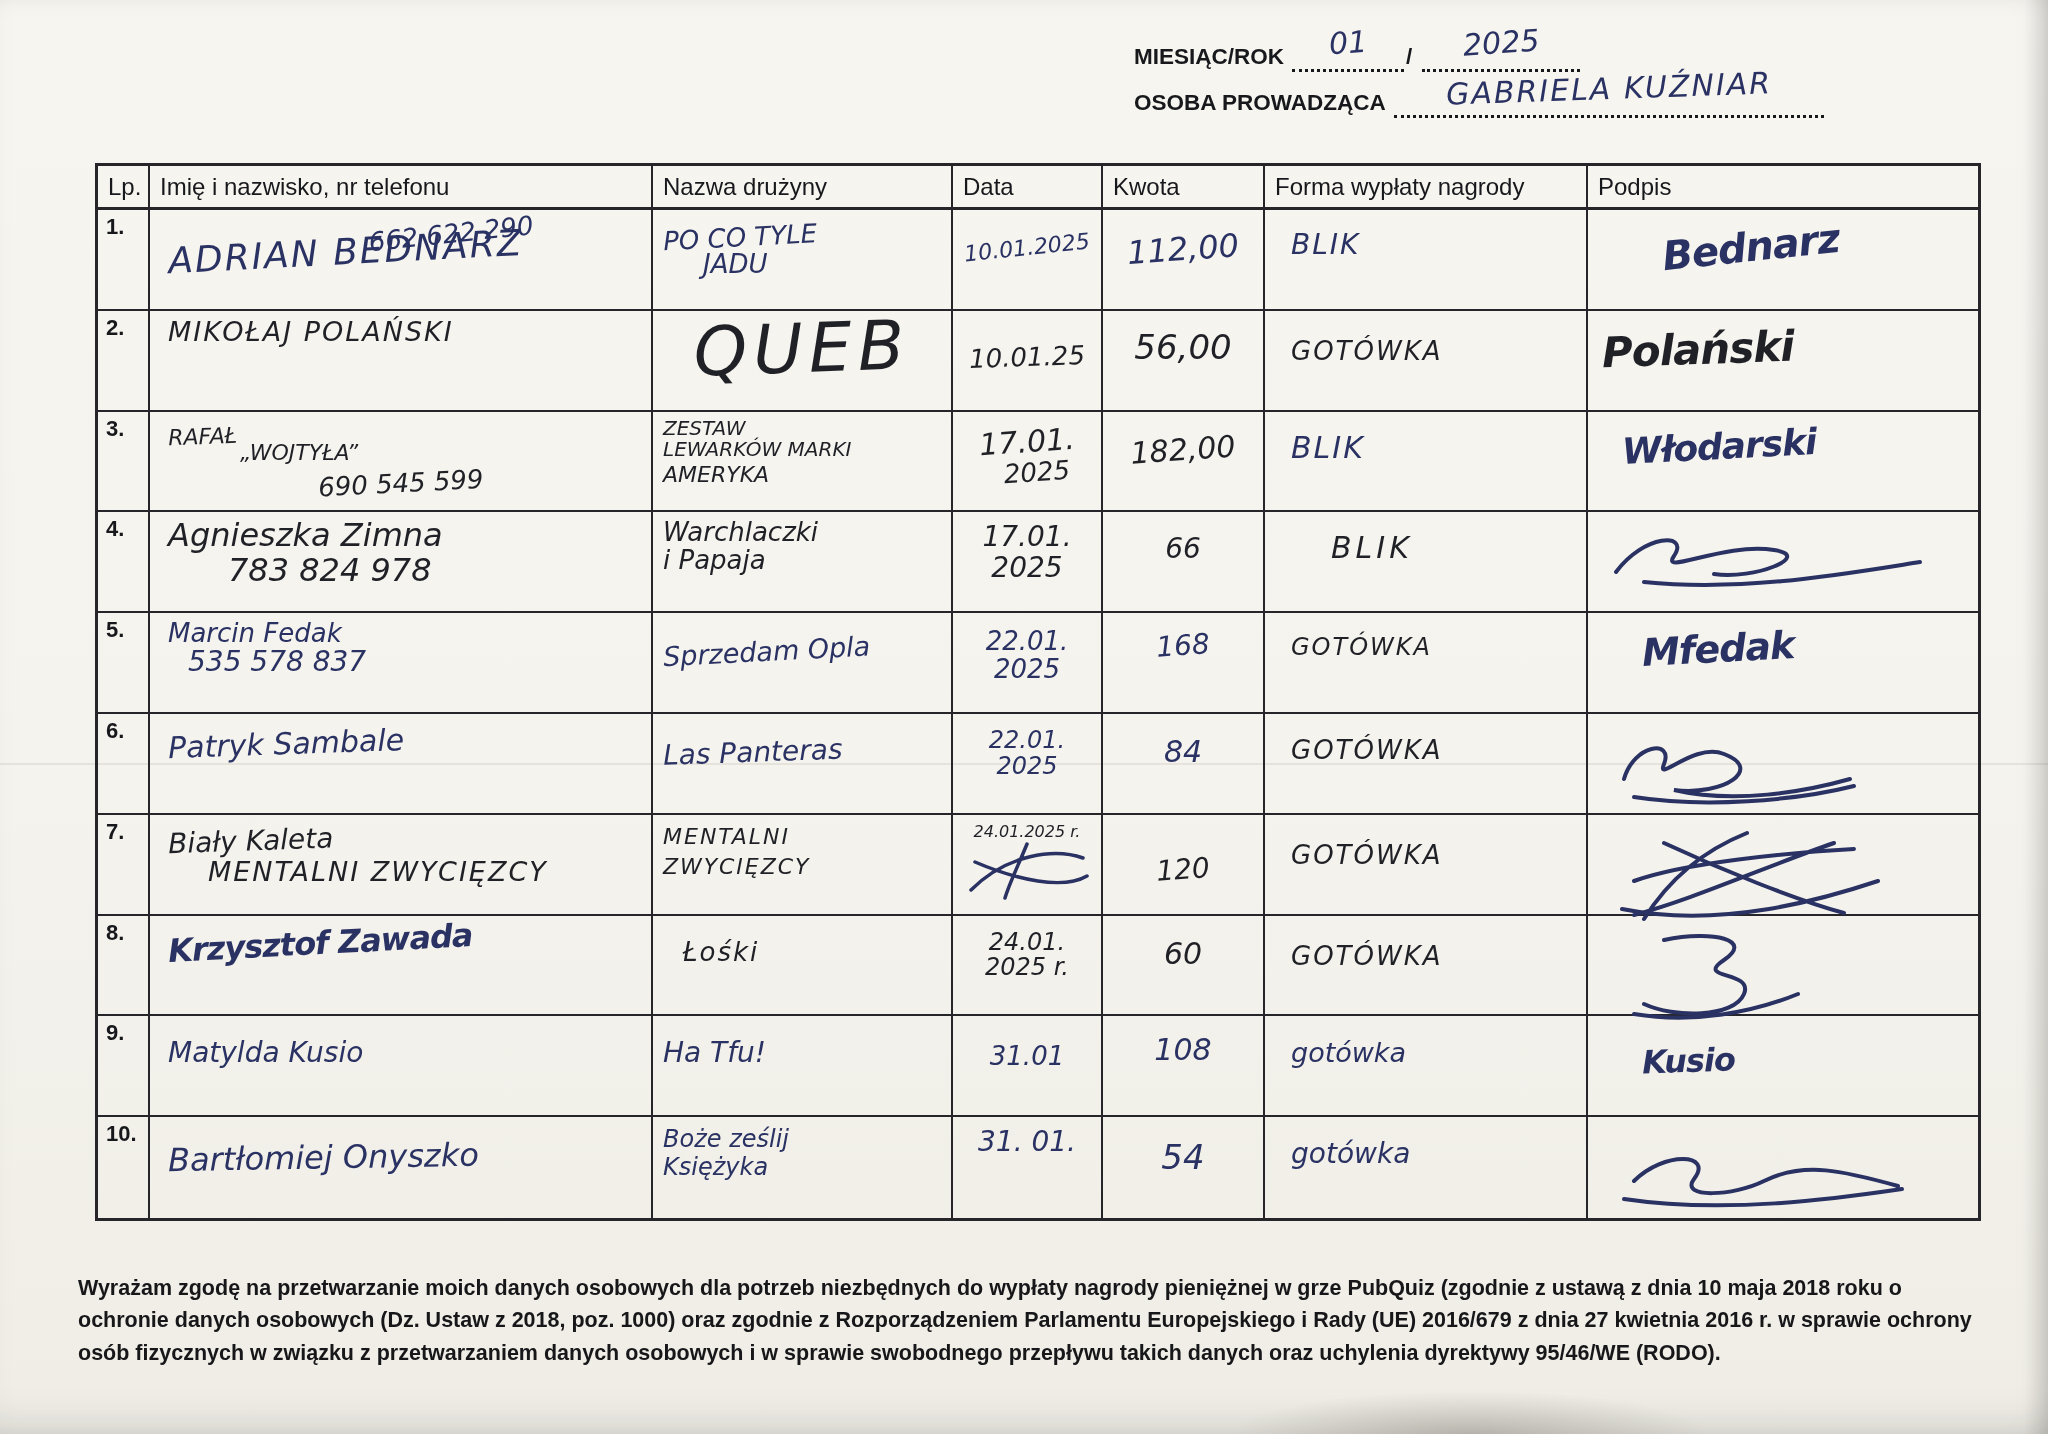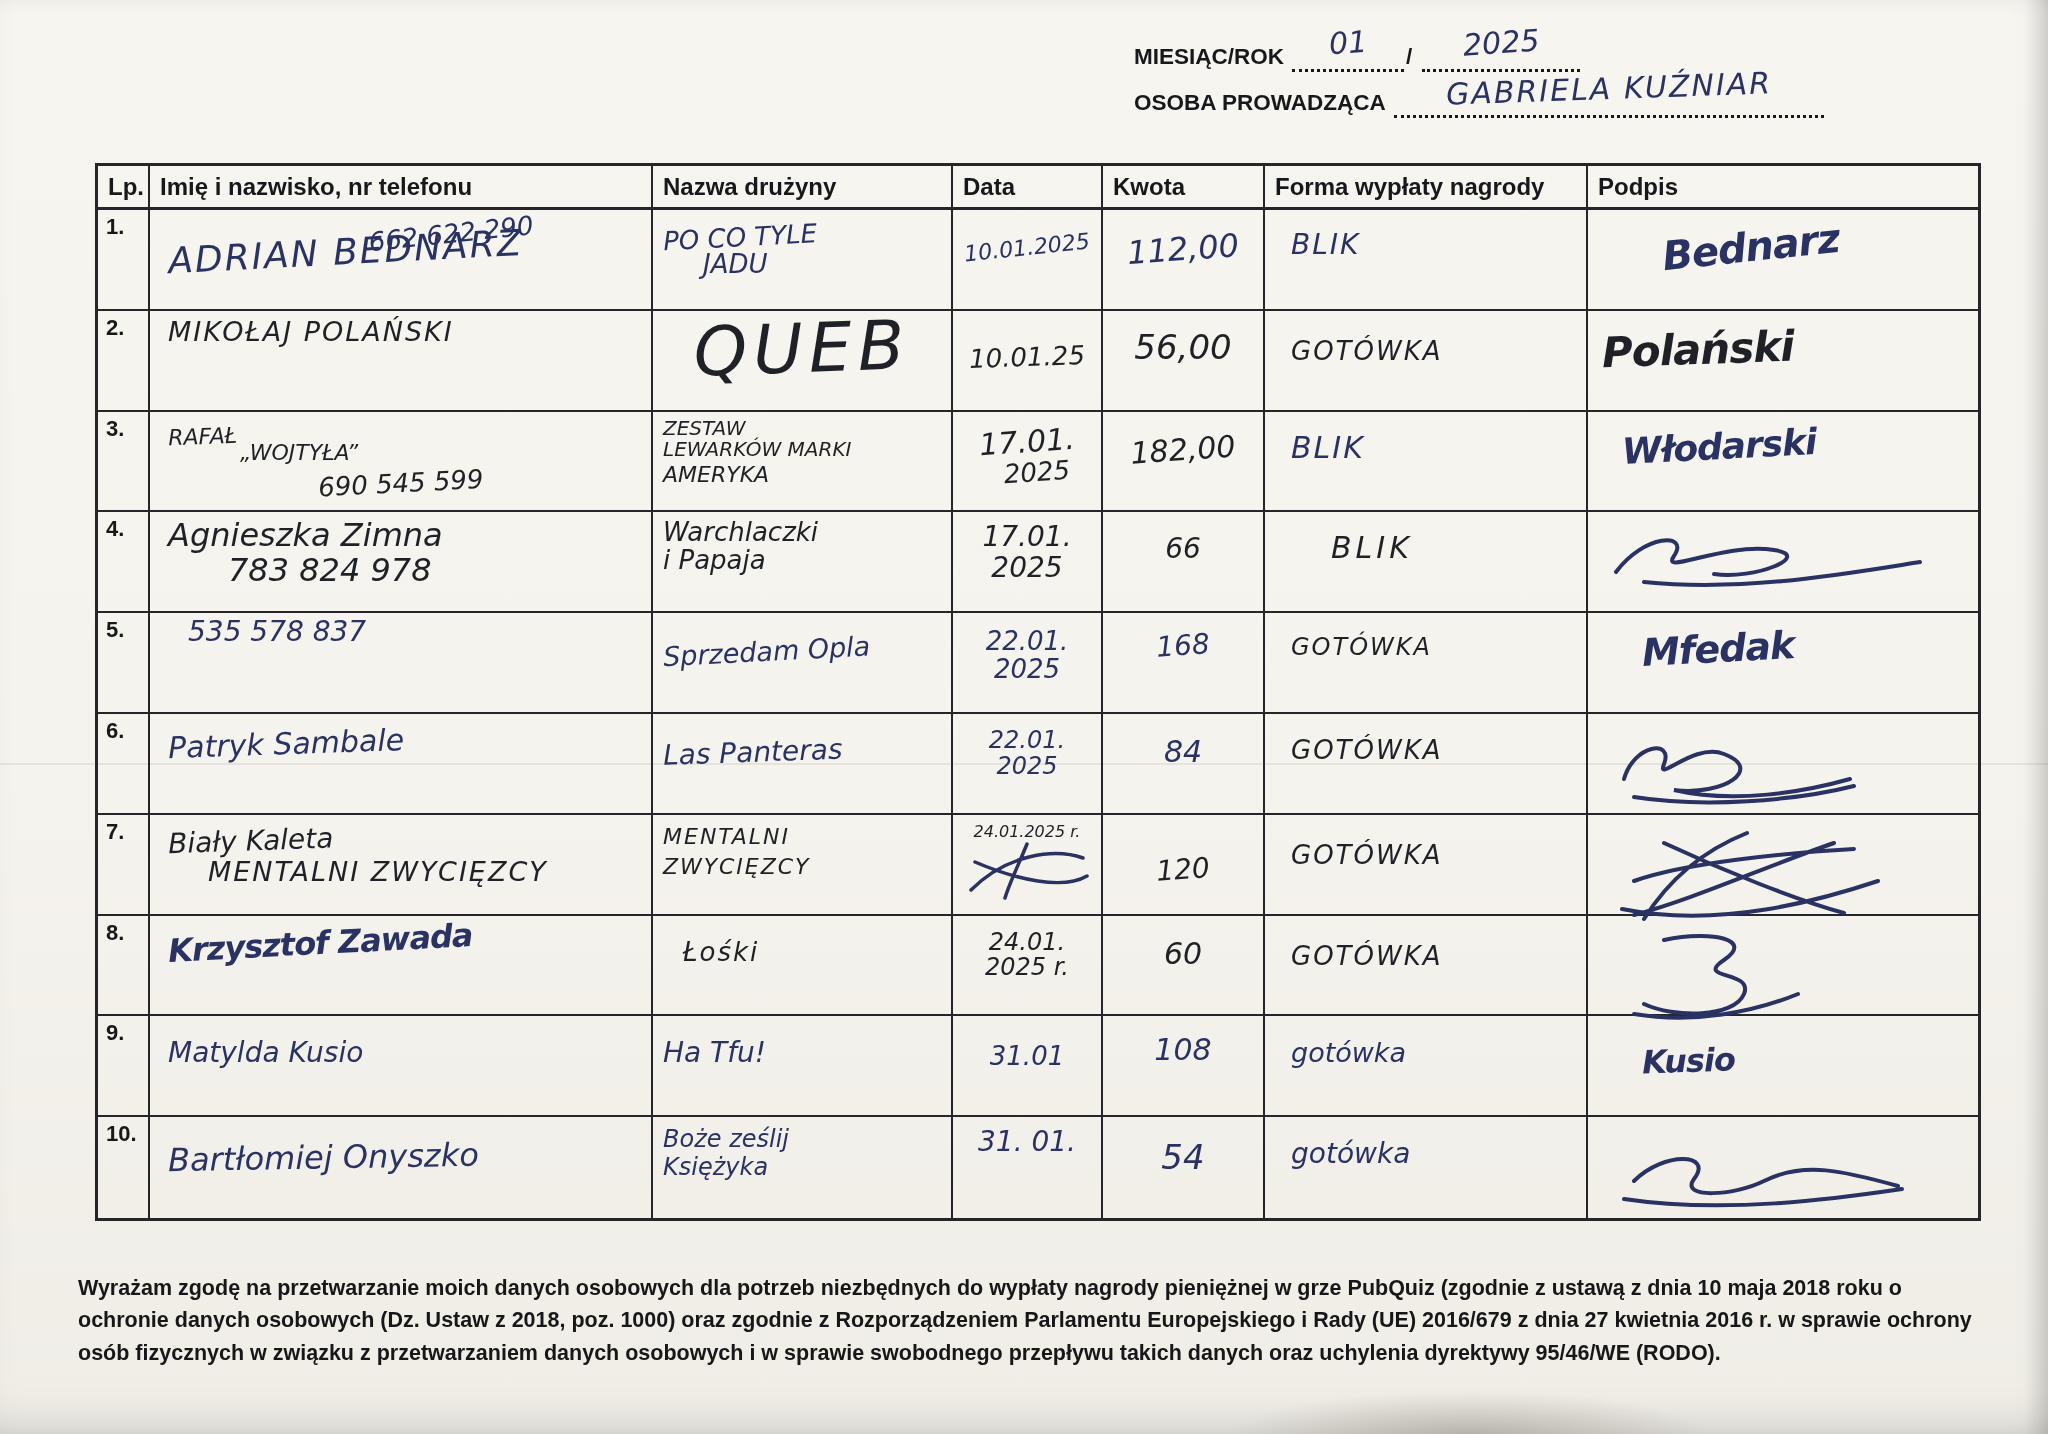--- a/index.html
+++ b/index.html
@@ -33,21 +33,21 @@
   .mtm12{margin-top:-12px}.mt2{margin-top:2px}.mt6{margin-top:6px}.mt12{margin-top:2px}.mt18{margin-top:18px}.mt24{margin-top:24px}
   .ls2{letter-spacing:2px}.ls4{letter-spacing:4px}
   .hwv{position:relative;top:-4px;font-family:"DejaVu Sans",sans-serif;font-style:italic;font-weight:500;color:#2a3263;display:inline-block;}
 
   
   .tbl{position:absolute;left:95px;top:163px;display:grid;
        grid-template-columns:52px 503px 300px 150px 162px 323px 390px;
        grid-template-rows:44px repeat(10,100.8px);
        border:3px solid #26262a;background:transparent;}
   .tr{display:contents;}
-  .th{font-size:24px;font-weight:700;padding:7px 10px 0 10px;border-right:2px solid #26262a;border-bottom:3px solid #26262a;color:#17181c;}
+  .th{font-size:24px;font-weight:400;padding:7px 10px 0 10px;border-right:2px solid #26262a;border-bottom:3px solid #26262a;color:#17181c;}
   .td{position:relative;border-right:2px solid #26262a;border-bottom:2px solid #26262a;padding:4px 10px;overflow:hidden;}
   .tr .th:nth-child(7), .tr .td:nth-child(7){border-right:none;overflow:visible;}
   .tr:last-child .td{border-bottom:none;}
   .lp-cell{padding:4px 0 0 8px;font-weight:700;font-size:22px;color:#17181c;}
   .name-cell{padding-left:18px;}
   .date-cell{text-align:center;padding-top:8px;}
   .kwota-cell{text-align:center;padding-top:16px;}
   .forma-cell{padding:20px 0 0 26px;}
   .podpis-cell{padding:10px 0 0 14px;}
   .big-q{font-size:68px;line-height:.95;letter-spacing:6px;transform:rotate(-2deg);text-align:center;margin-top:2px;font-weight:500;}
@@ -178,20 +178,21 @@
       <div class="td podpis-cell">
         <svg class="scrib ink-b" width="330" height="78" viewBox="0 0 330 78">
           <path d="M14,50 C42,12 88,10 72,34 C58,54 122,20 172,28 C212,34 152,58 112,52 M42,60 C142,70 242,52 318,40" fill="none" stroke="currentColor" stroke-width="4" stroke-linecap="round"></path>
         </svg>
       </div>
     </div>
 
     <div class="tr">
       <div class="td lp-cell"><span>5.</span></div>
       <div class="td name-cell">
+        <span class="hw ink-b s26 mt2">Marcin Fedak</span>
         <span class="hw ink-b s28 ml20">535 578 837</span>
       </div>
       <div class="td">
         <span class="hw ink-b s27 rot-3 mt18">Sprzedam Opla</span>
       </div>
       <div class="td date-cell">
         <span class="hw ink-b s26 mt6">22.01.</span>
         <span class="hw ink-b s26">2025</span>
       </div>
       <div class="td kwota-cell">

